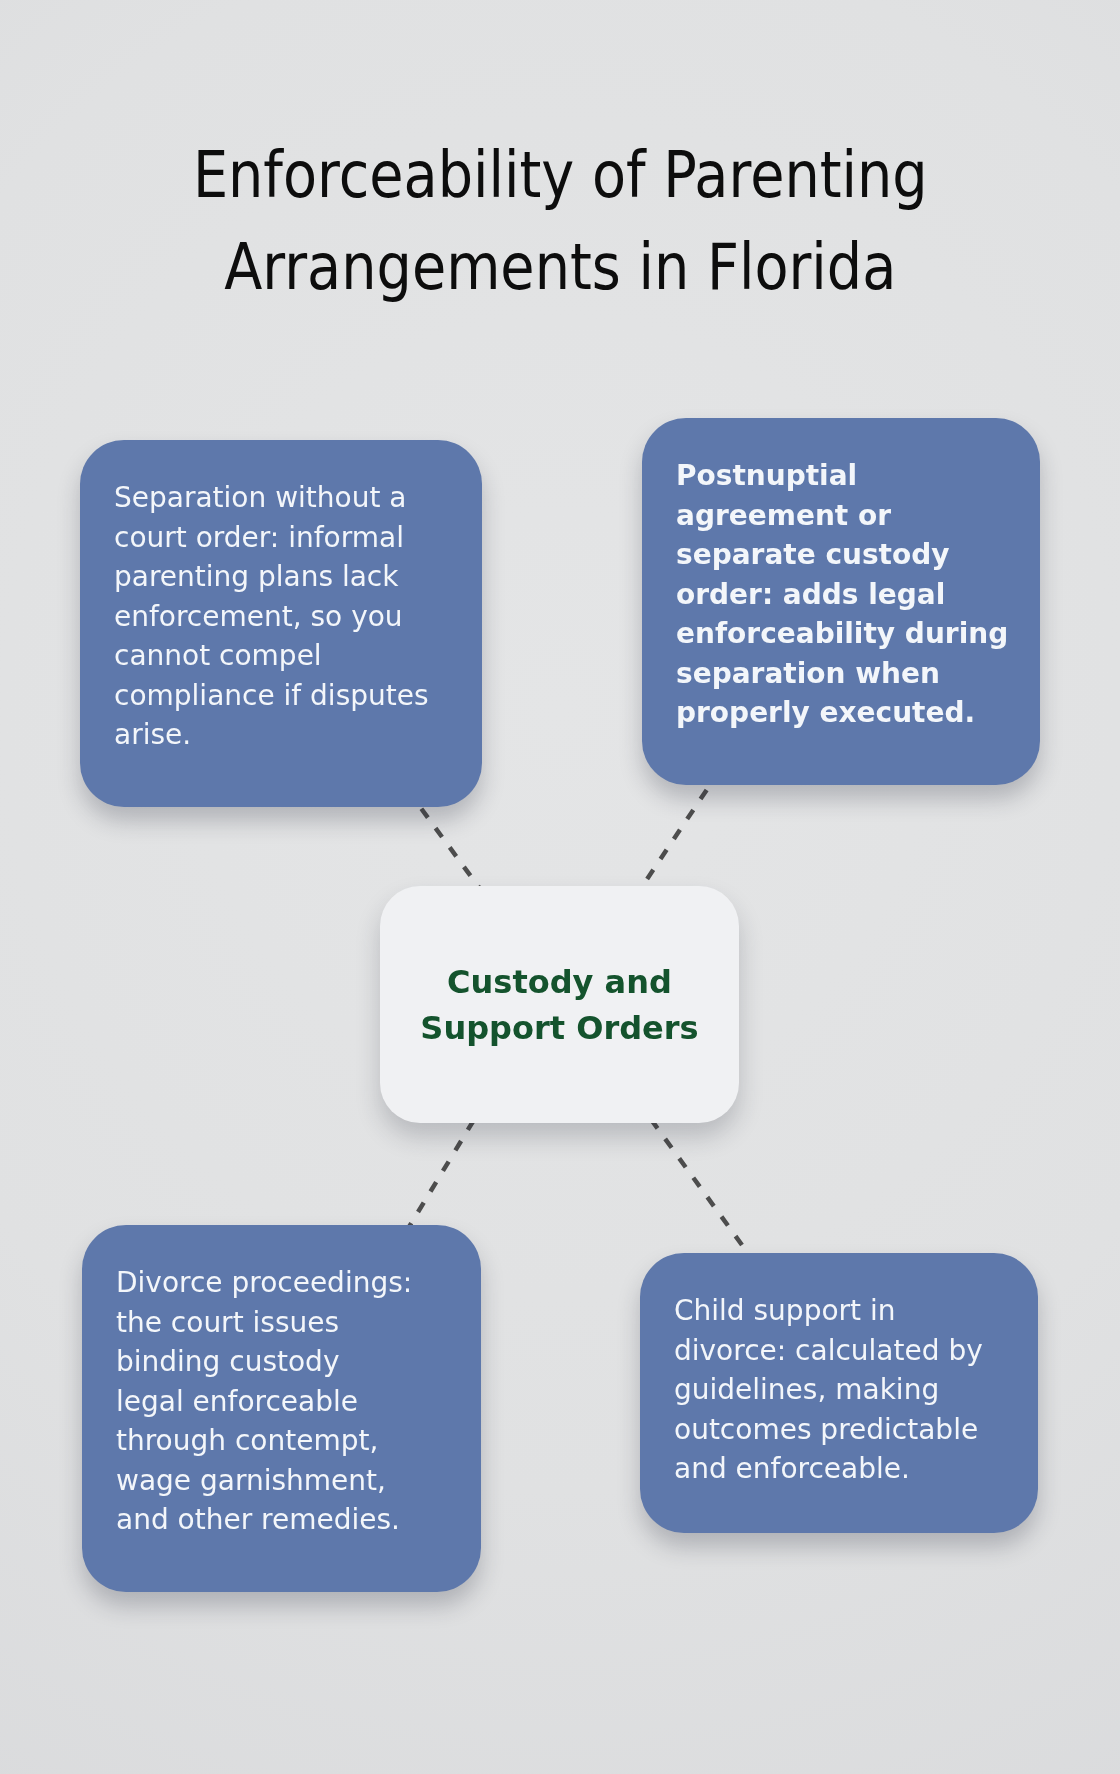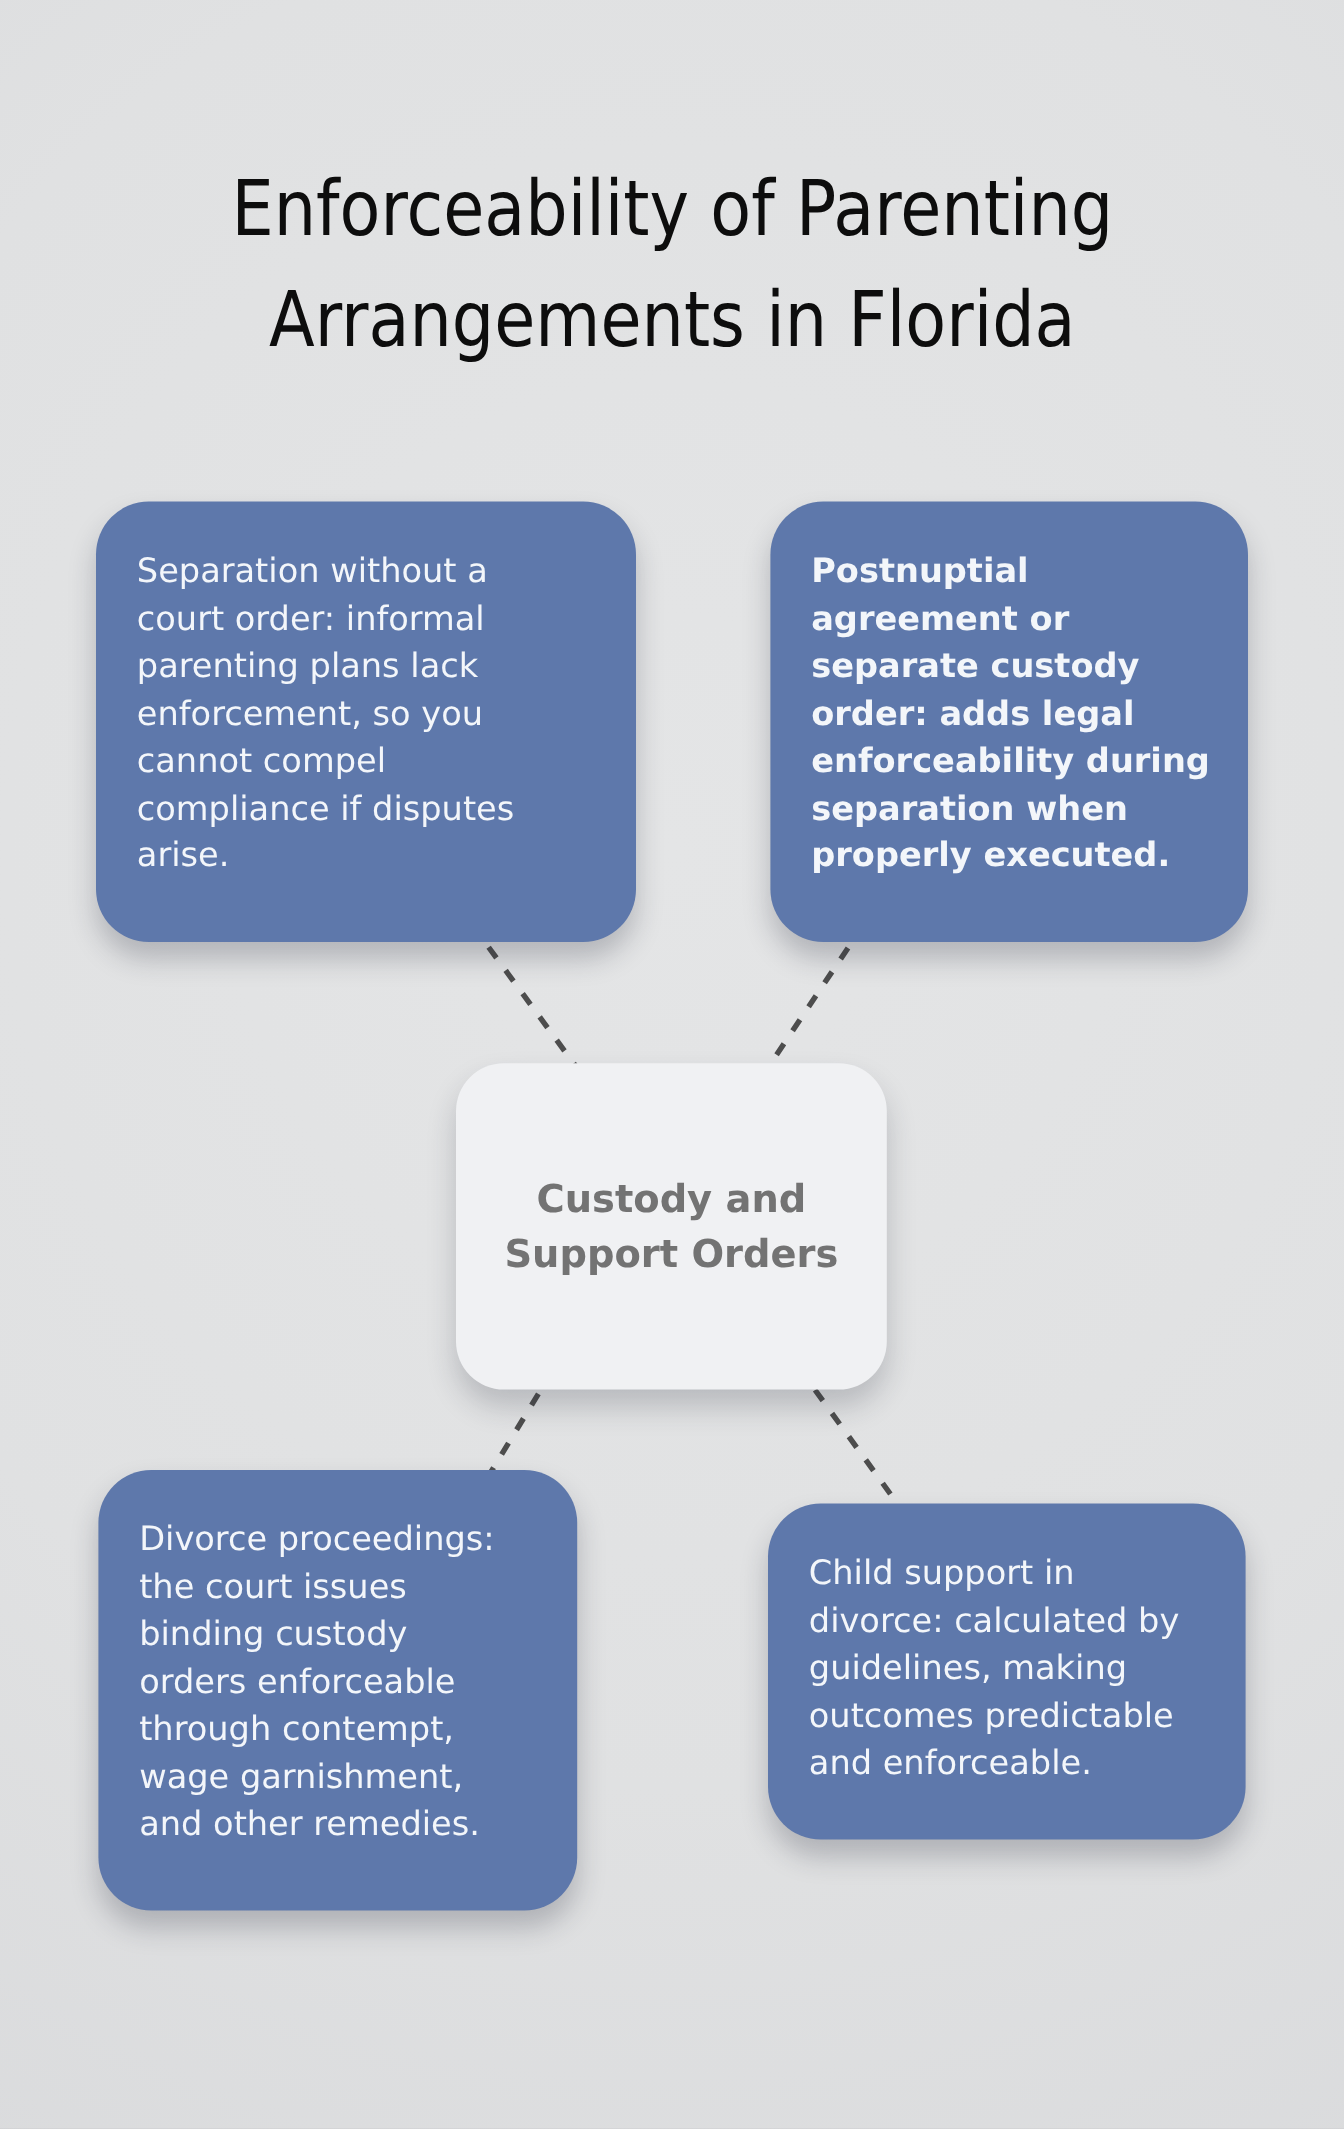--- a/index.html
+++ b/index.html
@@ -51,34 +51,34 @@
     border-radius: 44px;
     background: #5e78ab;
     color: #f3f6fa;
     font-size: 28px;
     line-height: 39.5px;
     padding: 38px 26px 30px 34px;
     white-space: pre-line;
     box-shadow: 0 14px 22px rgba(40, 45, 60, 0.25);
     z-index: 2;
   }
-  .node-top-left     { left: 80px;  top: 418px;  width: 450px; height: 367px; }
+  .node-top-left     { left: 80px;  top: 440px;  width: 402px; height: 367px; }
   .node-top-right    { left: 642px; top: 418px;  width: 398px; height: 367px; font-weight: bold; }
   .node-bottom-left  { left: 82px;  top: 1225px; width: 399px; height: 367px; }
   .node-bottom-right { left: 640px; top: 1225px; width: 398px; height: 280px; margin-top: 28px; }
   .center-node {
     position: absolute;
     box-sizing: border-box;
     left: 380px;
     top: 886px;
     width: 359px;
-    height: 272px;
+    height: 237px;
     border-radius: 40px;
     background: #f0f1f3;
-    color: #737373;
+    color: #14532d;
     font-size: 32px;
     line-height: 46px;
     font-weight: bold;
     display: flex;
     align-items: center;
     justify-content: center;
     text-align: center;
     white-space: pre-line;
     box-shadow: 0 14px 24px rgba(40, 45, 60, 0.22);
     z-index: 3;
@@ -114,21 +114,21 @@
 enforceability during
 separation when
 properly executed.</div>
 
   <div class="center-node">Custody and
 Support Orders</div>
 
   <div class="node node-bottom-left">Divorce proceedings:
 the court issues
 binding custody
-orders enforceable
+legal enforceable
 through contempt,
 wage garnishment,
 and other remedies.</div>
 
   <div class="node node-bottom-right">Child support in
 divorce: calculated by
 guidelines, making
 outcomes predictable
 and enforceable.</div>
 

